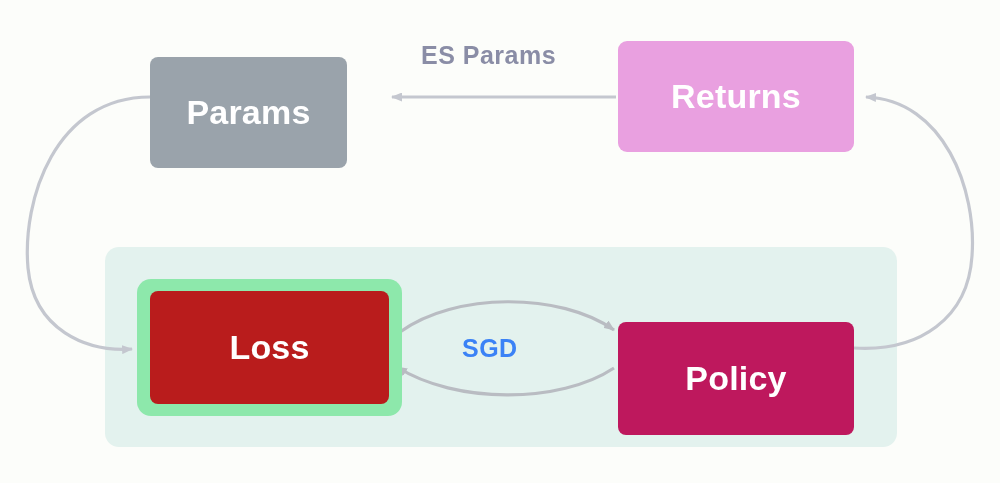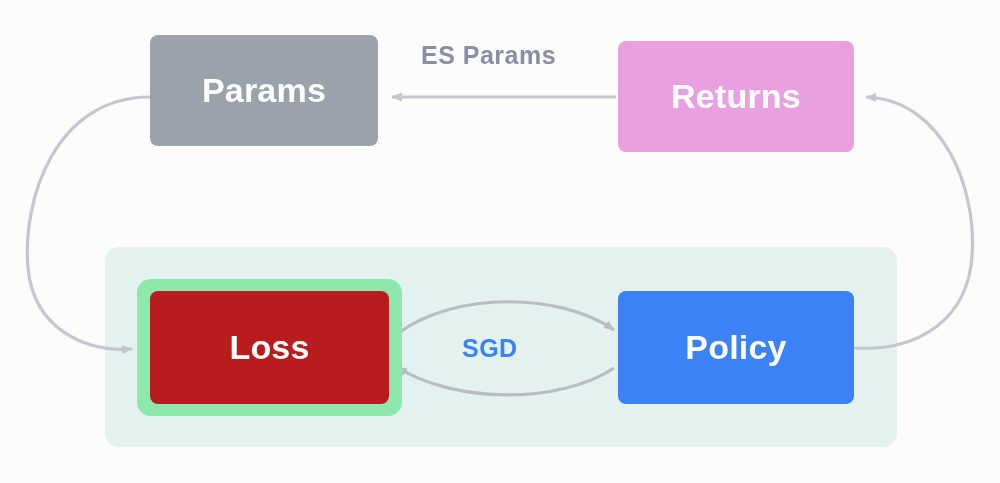--- a/index.html
+++ b/index.html
@@ -50,21 +50,21 @@
   .edge-label {
     position: absolute;
     font-weight: bold;
     font-size: 25px;
     letter-spacing: 0.5px;
     white-space: nowrap;
   }
   
   #group-train { left: 105px; top: 247px; width: 792px; height: 200px; }
   #halo-loss   { left: 137px; top: 279px; width: 265px; height: 137px; }
-  #node-params  { left: 150px; top: 35px;  width: 228px; height: 111px; }
+  #node-params  { left: 150px; top: 57px;  width: 197px; height: 111px; }
   #node-returns { left: 618px; top: 41px;  width: 236px; height: 111px; }
   #node-loss    { left: 150px; top: 291px; width: 239px; height: 113px; }
   #node-policy  { left: 618px; top: 291px; width: 236px; height: 113px; }
   #label-es  { left: 421px; top: 41px; }
   #label-sgd { left: 462px; top: 334px; }
 </style>
 </head>
 <body style="background: rgb(252, 253, 250);">
 
 <div id="stage">
@@ -91,29 +91,29 @@
 
     <path d="M614,368 C560,404 455,404 397,367" fill="none" stroke="#b9bcc2" stroke-width="3.2" marker-end="url(#ah-mid)"></path>
   </svg>
 
   <div class="halo" id="halo-loss" style="background: rgb(141, 232, 171);"></div>
 
   <div class="node" id="node-params" style="background: rgb(154, 163, 171); color: rgb(255, 255, 255);">
     <span>Params</span>
   </div>
 
-  <div class="node" id="node-returns" style="background: rgb(233, 160, 224); color: rgb(255, 255, 255);">
+  <div class="node" id="node-returns" style="background: rgb(233, 160, 224); color: rgb(255, 255, 255); border-radius: 9px;">
     <span>Returns</span>
   </div>
 
   <div class="node" id="node-loss" style="background: #b91c1c; color: rgb(255, 255, 255);">
     <span>Loss</span>
   </div>
 
-  <div class="node" id="node-policy" style="background: #3b82f6; color: rgb(255, 255, 255);">
+  <div class="node" id="node-policy" style="background: #be185d; color: rgb(255, 255, 255); margin-top: 31px;">
     <span>Policy</span>
   </div>
 
   <div class="edge-label" id="label-es" style="color: rgb(138, 141, 166);">ES Params</div>
 
   <div class="edge-label" id="label-sgd" style="color: #3b82f6;">SGD</div>
 
 </div>
 
 </body></html>

